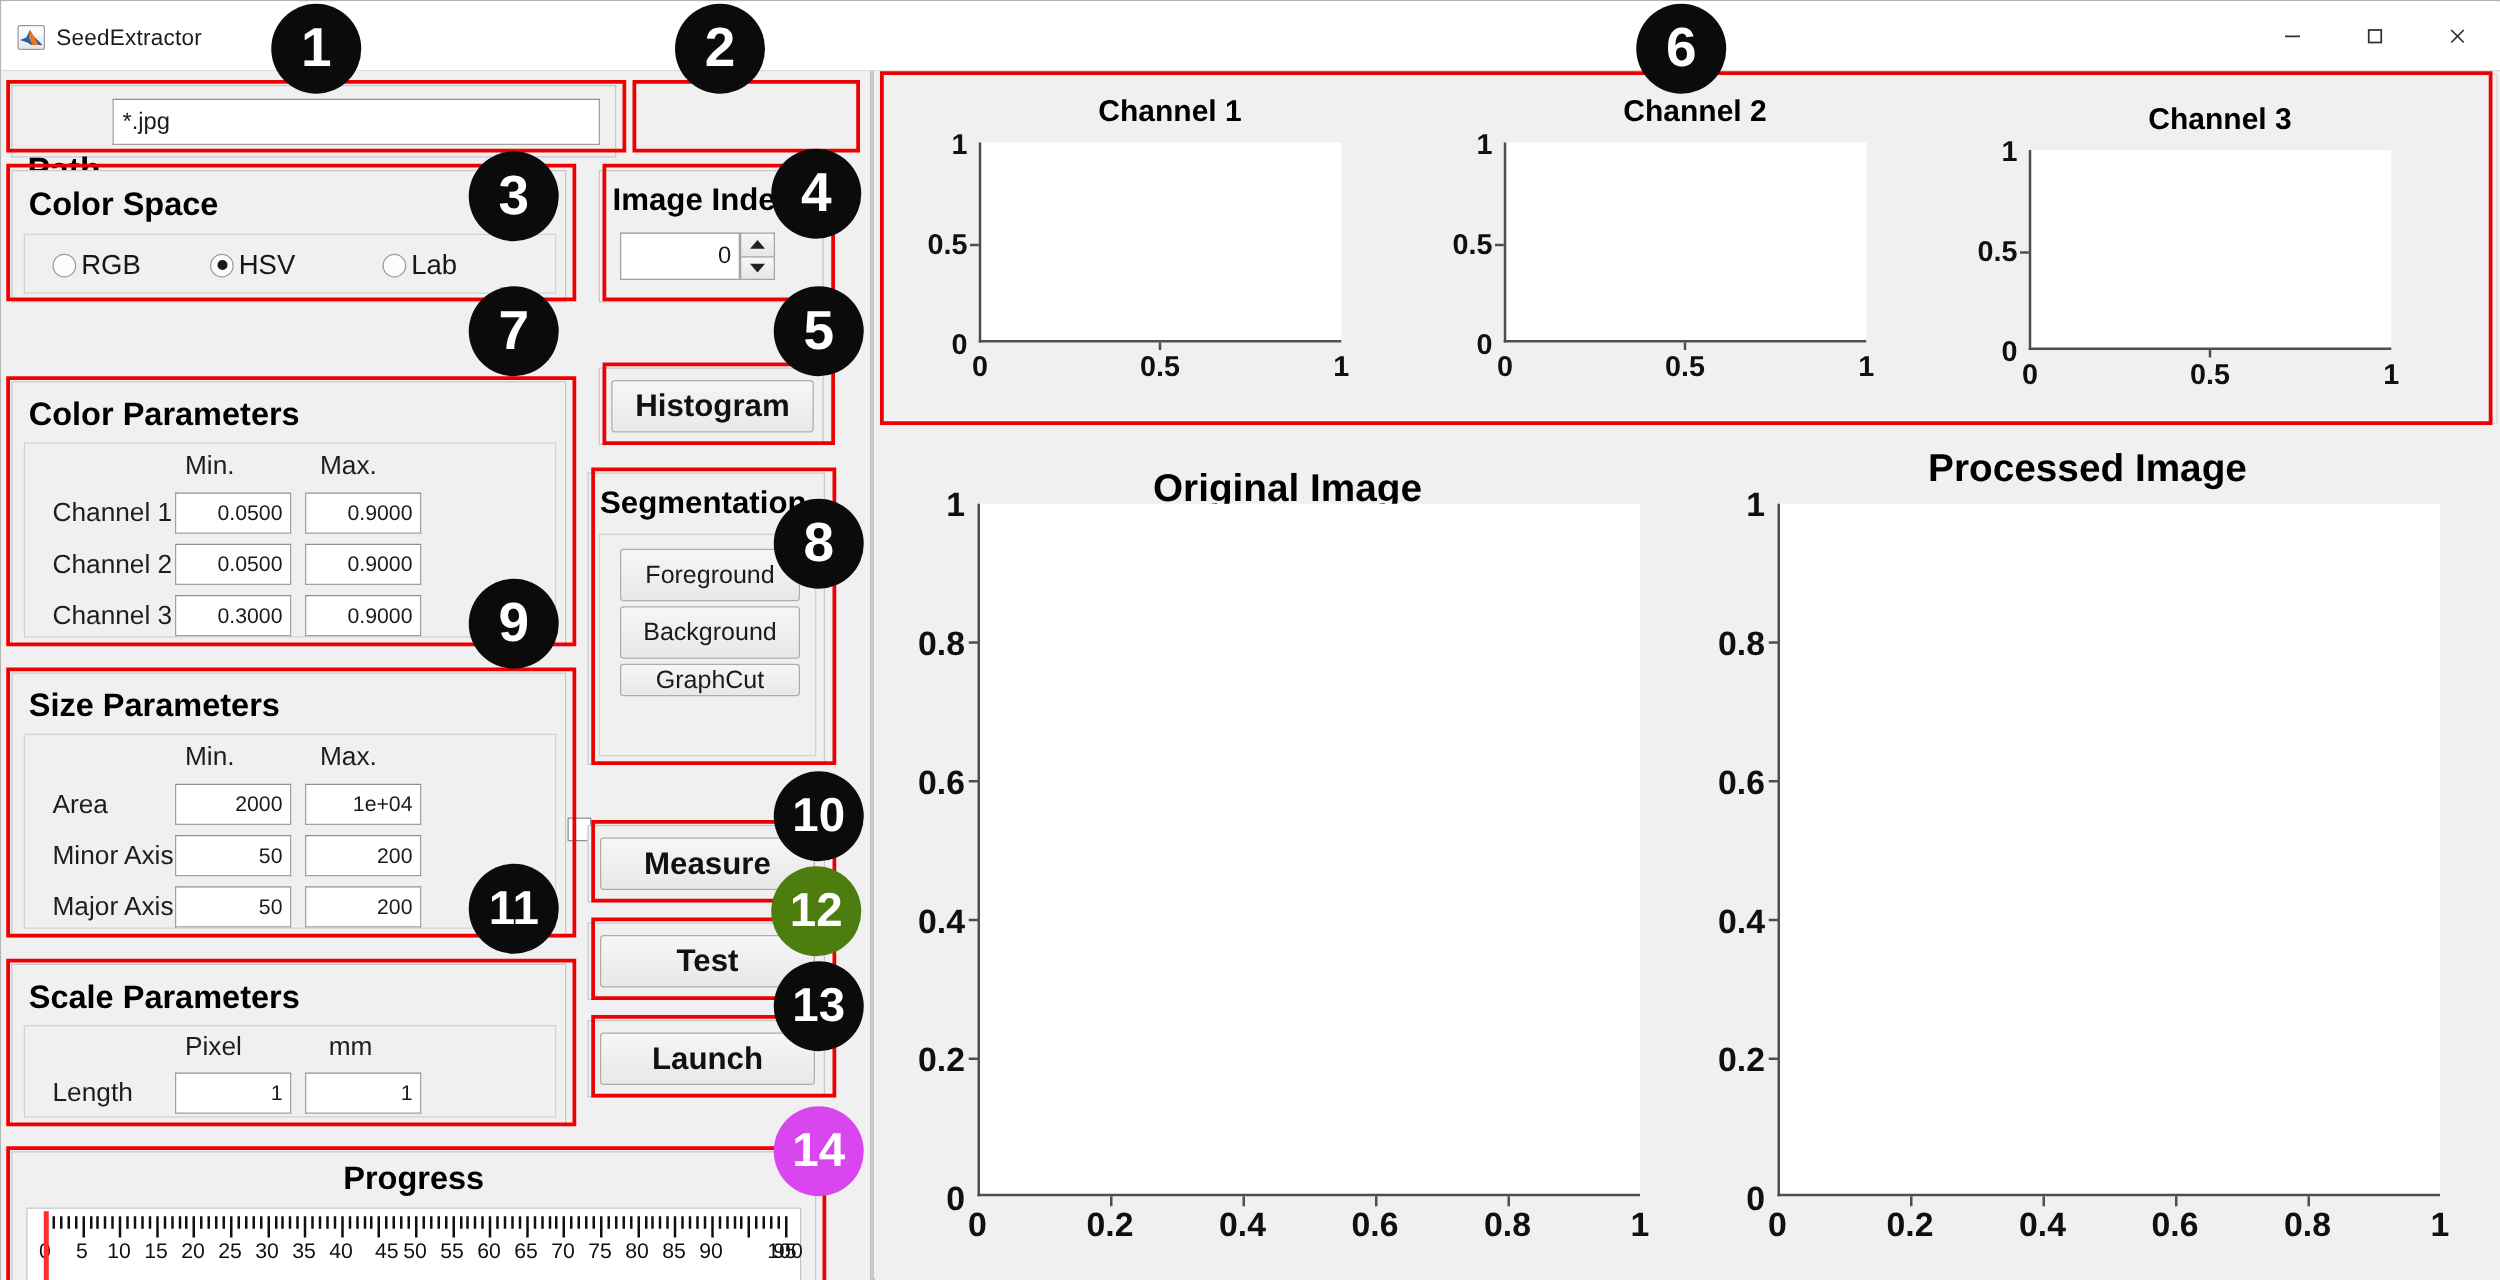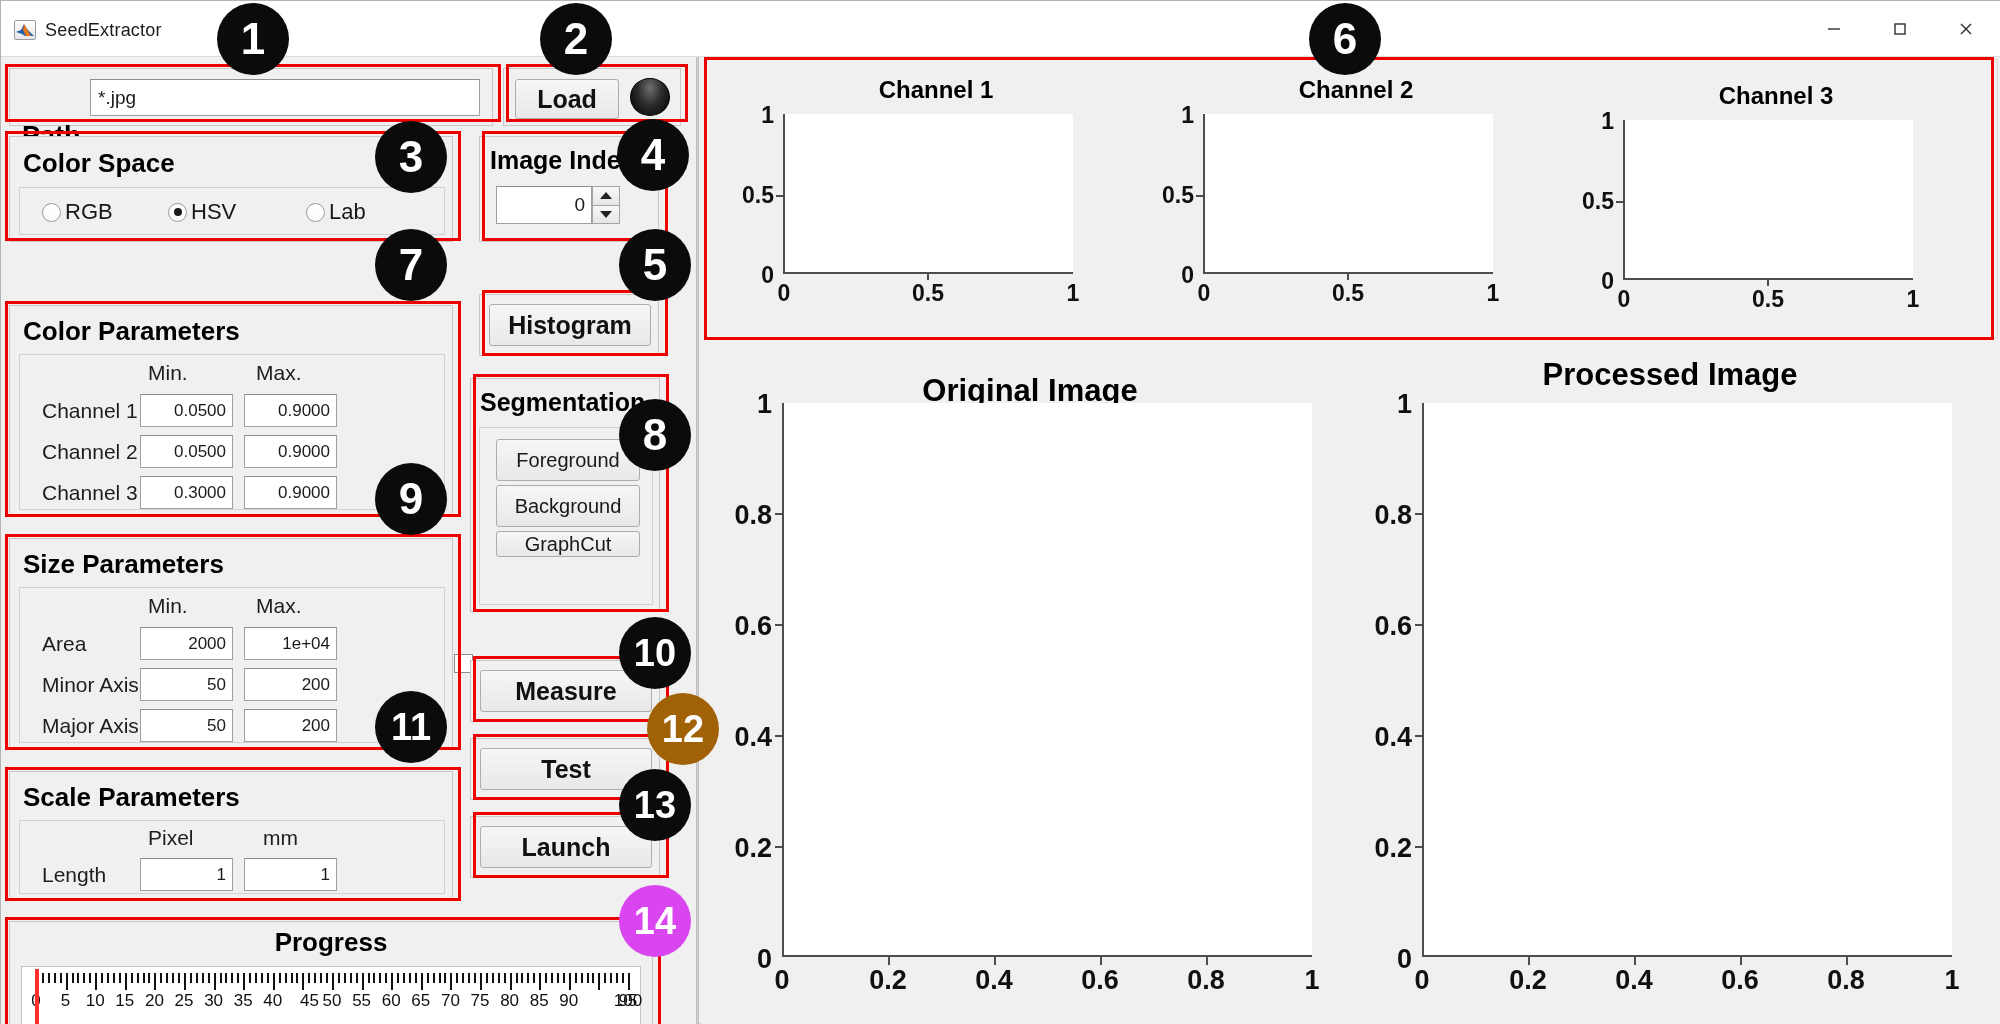--- a/index.html
+++ b/index.html
@@ -227,24 +227,20 @@
     </div>
   </div>
 
   <div id="left-pane">
 
     <div class="panel" style="left:8px; top:11px; width:484px; height:58px;">
       <div class="lbl lbl-b" style="left:12px; top:14px; font-size:27px;">Path</div>
       <div class="tf left" style="left:80px; top:10px; width:390px; height:37px; font-size:19px; color:#1c1c1c;" title="*.jpg">*.jpg</div>
     </div>
 
-    <div class="panel" style="left:502px; top:11px; width:178px; height:58px;">
-      <div class="btn big" style="left:11px; top:10px; width:104px; height:40px;">Load</div>
-      <div id="lamp" style="left:126px; top:9px;"></div>
-    </div>
 
     <div class="panel" style="left:8px; top:79px; width:444px; height:106px;">
       <div class="panel-title" style="left:13px; top:11px; font-size:26px;">Color Space</div>
       <div class="panel" style="left:9px; top:50px; width:426px; height:48px; border-color:#d2d2d2;">
         <div class="radio-wrap" style="left:22px; top:11px;text-align:center;">
           <span class="radio"></span>
           <span class="radio-label">RGB</span>
         </div>
         <div class="radio-wrap" style="left:148px; top:11px;">
           <span class="radio">
@@ -602,17 +598,17 @@
       <div class="badge" style="left: 539px; top: 2px; width: 72px; height: 72px; background: rgb(11, 11, 11); font-size: 44px;">2</div>
       <div class="badge" style="left: 374px; top: 120px; width: 72px; height: 72px; background: rgb(11, 11, 11); font-size: 44px;">3</div>
       <div class="badge" style="left: 616px; top: 118px; width: 72px; height: 72px; background: rgb(11, 11, 11); font-size: 44px;">4</div>
       <div class="badge" style="left: 618px; top: 228px; width: 72px; height: 72px; background: rgb(11, 11, 11); font-size: 44px;">5</div>
       <div class="badge" style="left: 1308px; top: 2px; width: 72px; height: 72px; background: rgb(11, 11, 11); font-size: 44px;">6</div>
       <div class="badge" style="left: 374px; top: 228px; width: 72px; height: 72px; background: rgb(11, 11, 11); font-size: 44px;">7</div>
       <div class="badge" style="left: 618px; top: 398px; width: 72px; height: 72px; background: rgb(11, 11, 11); font-size: 44px;">8</div>
       <div class="badge" style="left: 374px; top: 462px; width: 72px; height: 72px; background: rgb(11, 11, 11); font-size: 44px;">9</div>
       <div class="badge" style="left: 618px; top: 616px; width: 72px; height: 72px; background: rgb(11, 11, 11); font-size: 38px;">10</div>
       <div class="badge" style="left: 374px; top: 690px; width: 72px; height: 72px; background: rgb(11, 11, 11); font-size: 38px;">11</div>
-      <div class="badge" style="left: 646px; top: 692px; width: 72px; height: 72px; background: #a16207; font-size: 38px;">12</div>
+      <div class="badge" style="left: 616px; top: 692px; width: 72px; height: 72px; background: #4d7c0f; font-size: 38px;">12</div>
       <div class="badge" style="left: 618px; top: 768px; width: 72px; height: 72px; background: rgb(11, 11, 11); font-size: 38px;">13</div>
       <div class="badge" style="left: 618px; top: 884px; width: 72px; height: 72px; background: #d946ef; font-size: 38px;">14</div>
     </div>
 </div>
 
 </body></html>

